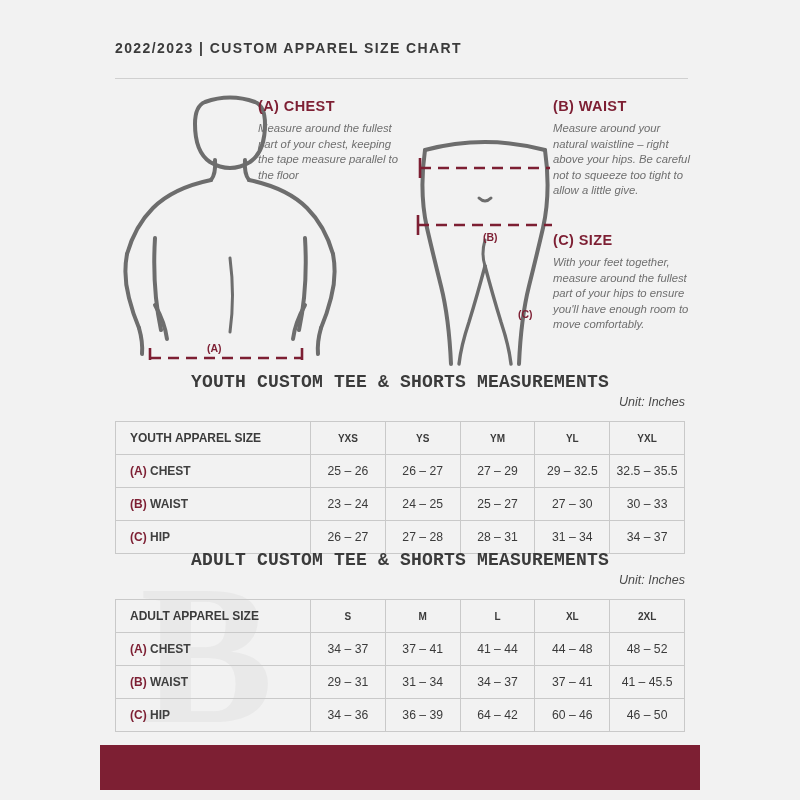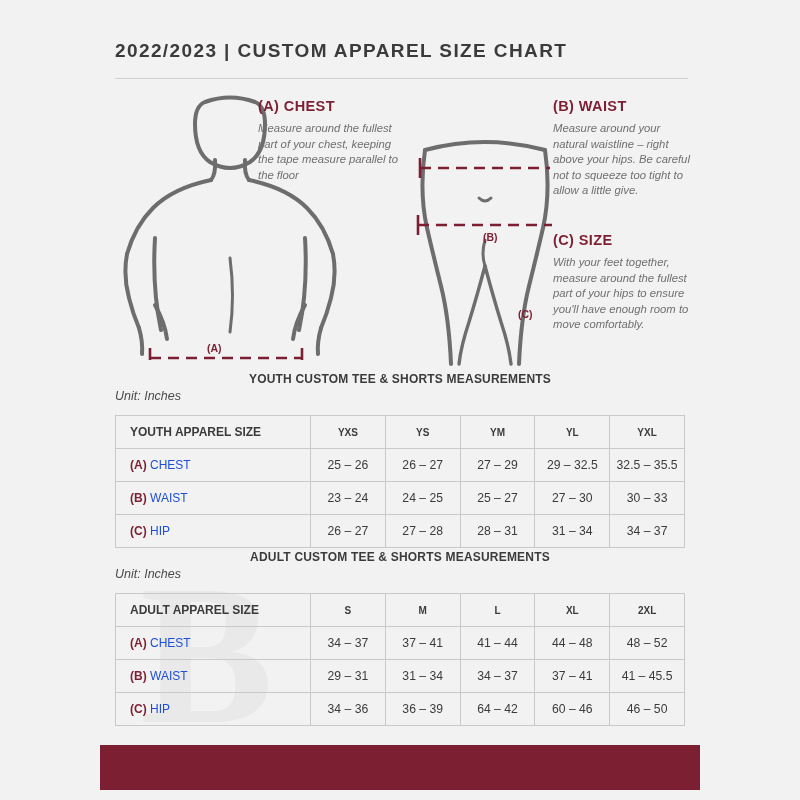--- a/index.html
+++ b/index.html
@@ -48,21 +48,21 @@
     position: absolute;
     left: 0;
     top: 0;
     width: 800px;
     height: 72px;
   }
   .header-title {
     position: absolute;
     left: 115px;
     top: 30px;
-    font-size: 19px;
+    font-size: 14px;
     font-weight: bold;
     letter-spacing: 1.4px;
     color: #3b3b3b;
     white-space: nowrap;
   }
   .brand {
     position: absolute;
     right: 112px;
     top: 28px;
     display: flex;
@@ -125,27 +125,28 @@
   }
 
   
   .section {
     position: absolute;
     left: 115px;
     width: 570px;
   }
   .sec-title {
     text-align: center;
-    font-size: 12px;
+    font-size: 18px;
     font-weight: bold;
     color: #3b3b3b;
     letter-spacing: 0.2px;
+    font-family: Liberation Mono, monospace;
   }
   .sec-unit {
-    text-align: left;
+    text-align: right;
     font-size: 12.5px;
     font-style: italic;
     color: #4a4a4a;
     margin-top: 3px;
   }
   table.sizes {
     width: 570px;
     border-collapse: collapse;
     margin-top: 12px;
     table-layout: fixed;
@@ -164,21 +165,21 @@
     width: 180px;
     font-weight: bold;
     font-size: 12px;
   }
   table.sizes th {
     font-weight: bold;
     font-size: 10px;
   }
   table.sizes td { font-weight: normal; }
   .tag { color: #7d1f33; font-weight: bold; }
-  .rowlabel { color: #1d4ed8; font-weight: normal; }
+  .rowlabel { color: #404040; font-weight: bold; }
 
   
   .footer-bar {
     position: absolute;
     left: 100px;
     top: 735px;
     width: 600px;
     height: 45px;
     background: #7d1f33;
   }

